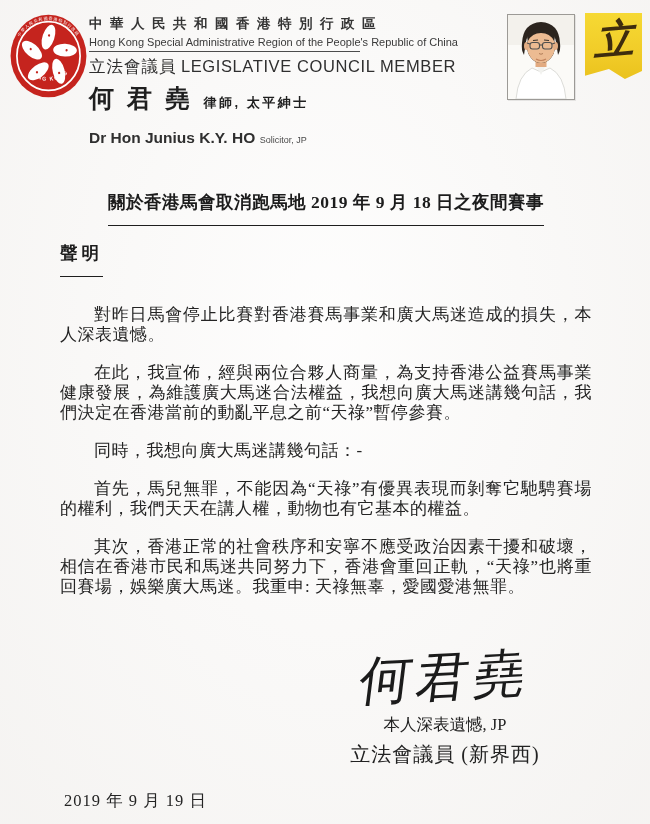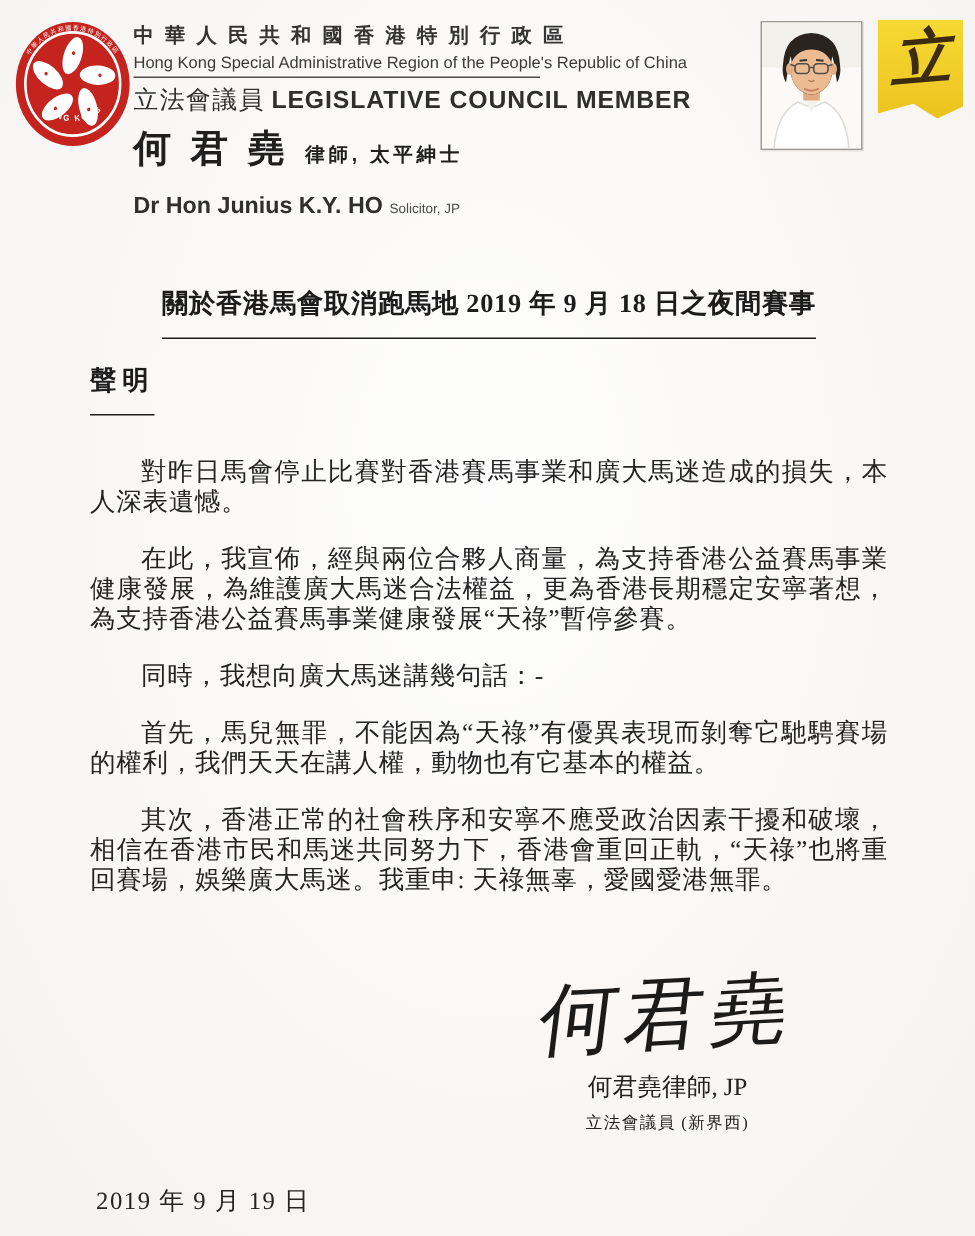--- a/index.html
+++ b/index.html
@@ -15,21 +15,21 @@
   .emblem{position:absolute;left:9px;top:13px;}
   .header-text{
     position:absolute;left:89px;top:15px;width:420px;
     font-family:"Liberation Sans","DejaVu Sans",sans-serif;color:#3c3c3c;
   }
   .h-zh{font-size:13.5px;font-weight:700;letter-spacing:7.5px;white-space:nowrap;color:#343434;}
   .h-en{font-size:11px;margin-top:3px;white-space:nowrap;color:#3a3a3a;}
   .h-rule{width:271px;border-top:1.6px solid #4c4c4c;margin-top:3px;}
   .h-member{margin-top:4px;white-space:nowrap;}
   .h-member .zh{font-size:16.5px;font-weight:400;letter-spacing:1px;color:#2f2f2f;}
-  .h-member .en{font-size:16.5px;font-weight:700;letter-spacing:.6px;color:#2f2f2f;}
+  .h-member .en{font-size:16.5px;font-weight:400;letter-spacing:.6px;color:#2f2f2f;}
   .h-name-zh{margin-top:4px;white-space:nowrap;font-family:Liberation Sans, sans-serif;color:#1f1f1f;}
   .h-name-zh .big{font-size:25px;letter-spacing:13px;font-weight:600;}
   .h-name-zh .small{font-size:13px;letter-spacing:2.5px;font-weight:600;margin-left:-4px;}
   .h-name-en{margin-top:14px;white-space:nowrap;}
   .h-name-en .big{font-size:15.5px;font-weight:700;color:#2f2f2f;}
   .h-name-en .small{font-size:9px;color:#4a4a4a;}
   .photo{
     position:absolute;left:507px;top:14px;width:66px;height:84px;
     border:1px solid #9c9a96;background:#fff;box-shadow:1px 1px 0 rgba(0,0,0,.08);
   }
@@ -59,21 +59,21 @@
   }
   .body p.first{margin-top:40px;}
   
   .sig{position:absolute;left:350px;top:648px;width:190px;text-align:center;}
   .sig-hand{
     font-size:53px;line-height:1.1;color:#1b1b1b;white-space:nowrap;
     font-family:"DejaVu Serif","Liberation Serif",serif;
     transform:rotate(-3deg) skewX(-10deg);letter-spacing:4px;font-weight:500;
   }
   .sig-l1{font-size:16.5px;margin-top:8px;color:#222;}
-  .sig-l2{font-size:11px;margin-top:5px;letter-spacing:1px;color:#222;}
+  .sig-l2{font-size:20px;margin-top:5px;letter-spacing:1px;color:#222;}
   .date{position:absolute;left:64px;top:790px;font-size:16.5px;letter-spacing:1px;color:#242424;}
 </style>
 </head>
 <body>
 
 <div class="page">
 
   <svg class="emblem" width="79" height="86" viewBox="0 0 100 100" preserveAspectRatio="none">
     <defs>
       <path id="arcTop" d="M 6,52 A 44,44 0 0 1 94,52" fill="none"></path>
@@ -155,27 +155,27 @@
   </div>
 
   <div class="body">
     <div class="title">
       <span>關於香港馬會取消跑馬地 2019 年 9 月 18 日之夜間賽事</span>
     </div>
     <div class="subtitle">
       <span>聲明</span>
     </div>
     <p class="first">對昨日馬會停止比賽對香港賽馬事業和廣大馬迷造成的損失，本人深表遺憾。</p>
-    <p>在此，我宣佈，經與兩位合夥人商量，為支持香港公益賽馬事業健康發展，為維護廣大馬迷合法權益，更為香港長期穩定安寧著想，為支持香港公益賽馬事業健康發展“天祿”暫停參賽。</p>
+    <p>在此，我宣佈，經與兩位合夥人商量，為支持香港公益賽馬事業健康發展，為維護廣大馬迷合法權益，我想向廣大馬迷講幾句話，我們決定在香港當前的動亂平息之前“天祿”暫停參賽。</p>
     <p>同時，我想向廣大馬迷講幾句話：-</p>
     <p>首先，馬兒無罪，不能因為“天祿”有優異表現而剝奪它馳騁賽場的權利，我們天天在講人權，動物也有它基本的權益。</p>
     <p>其次，香港正常的社會秩序和安寧不應受政治因素干擾和破壞，相信在香港市民和馬迷共同努力下，香港會重回正軌，“天祿”也將重回賽場，娛樂廣大馬迷。我重申: 天祿無辜，愛國愛港無罪。</p>
   </div>
 
   <div class="sig">
     <div class="sig-hand">何君堯</div>
-    <div class="sig-l1">何君堯律師, JP</div>
+    <div class="sig-l1">本人深表遺憾, JP</div>
     <div class="sig-l2">立法會議員 (新界西)</div>
   </div>
 
   <div class="date">2019 年 9 月 19 日</div>
 
 </div>
 
 </body></html>

